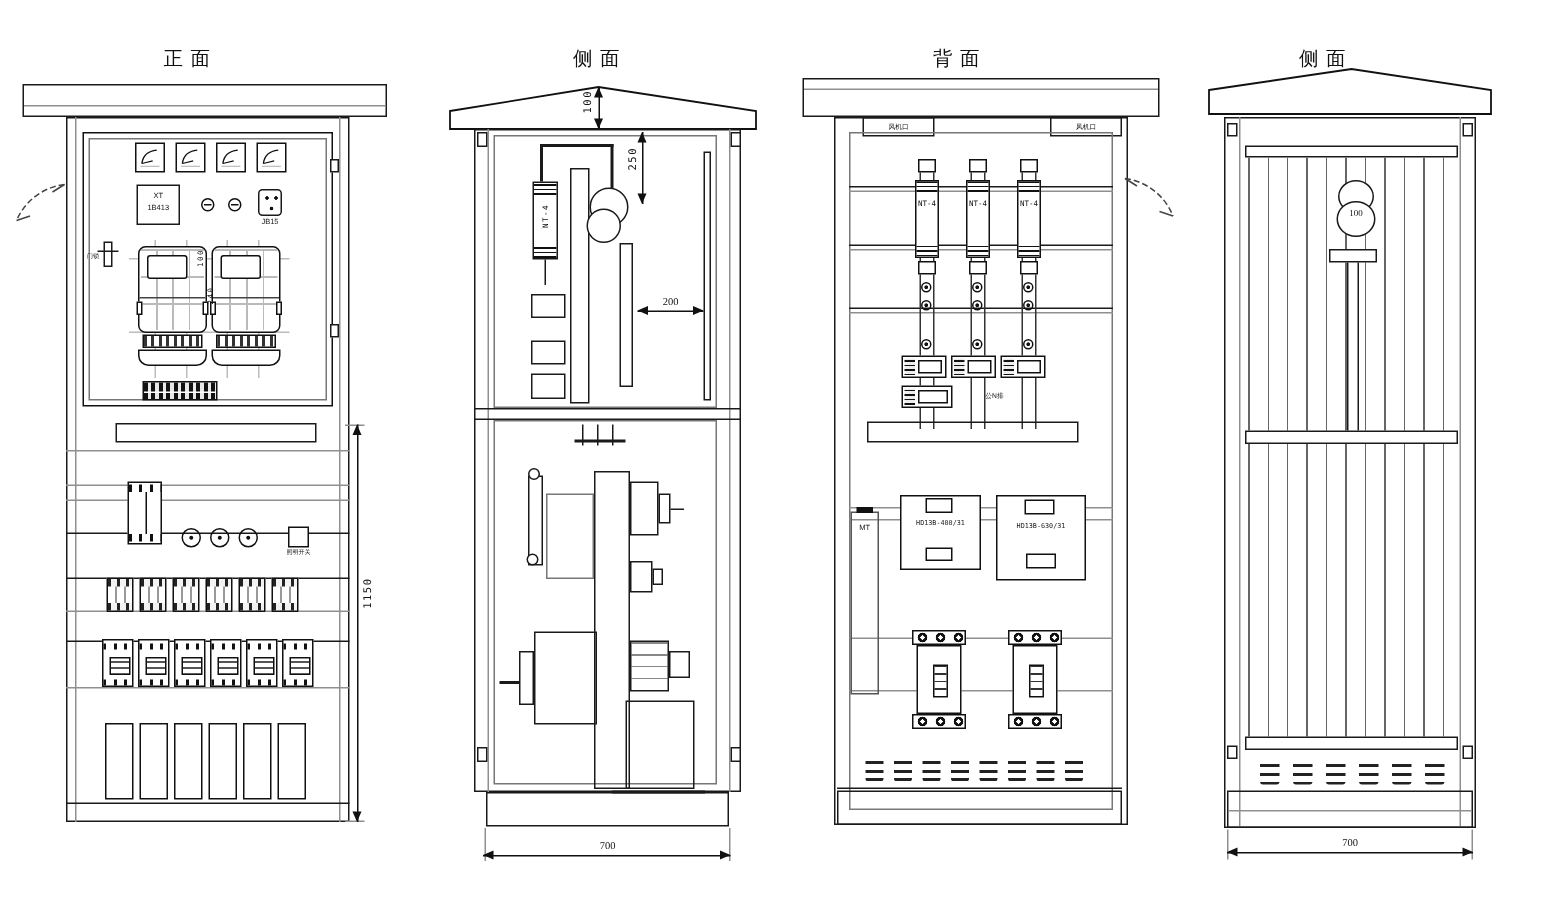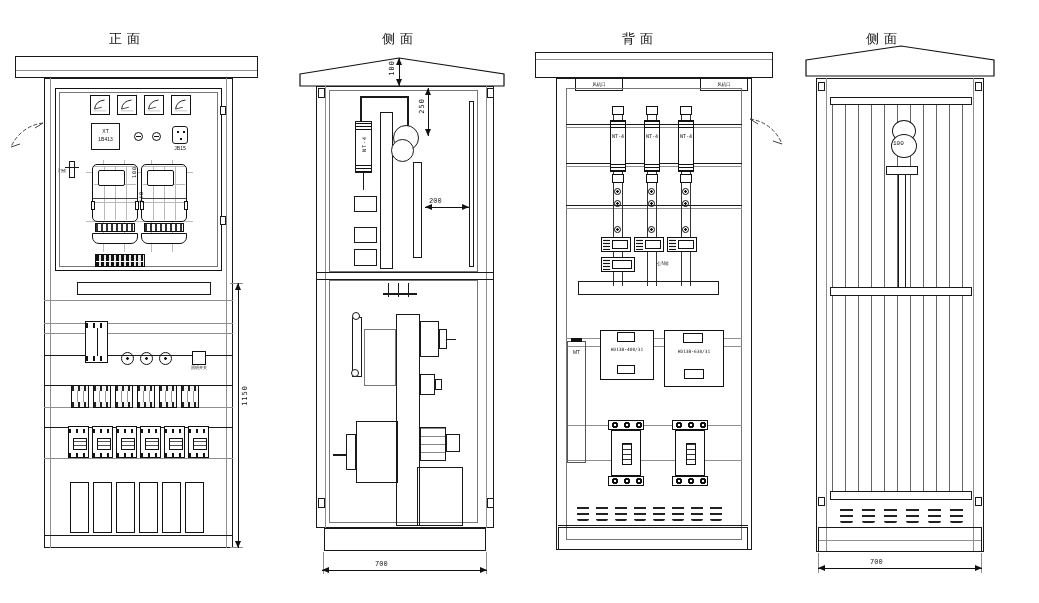--- a/index.html
+++ b/index.html
@@ -11,21 +11,21 @@
   .bw{position:absolute;border:1px solid #1a1a1a;background:#fff}
   .b2{position:absolute;border:1.4px solid #111;background:#fff}
   .bl{position:absolute;border:1px solid #777;background:transparent}
   .hl{position:absolute;height:1px;background:#8f8f8f}
   .hld{position:absolute;height:1px;background:#1a1a1a}
   .vl{position:absolute;width:1px;background:#8f8f8f}
   .vld{position:absolute;width:1px;background:#1a1a1a}
   .title{position:absolute;font-size:13px;letter-spacing:5px;text-align:center;color:#111}
   .vtext{position:absolute;writing-mode:vertical-rl;transform:rotate(180deg);font-size:7px;color:#111;
          font-family:"DejaVu Sans Mono",monospace;letter-spacing:1px}
-  .dtext{position:absolute;font-size:7px;color:#111;text-align:left;font-family:Liberation Mono, monospace}
+  .dtext{position:absolute;font-size:7px;color:#111;text-align:center;font-family:Liberation Serif, serif}
   .tiny{position:absolute;color:#111;line-height:1.1;text-align:center}
   .dimh{position:absolute;height:1px;background:#111}
   .dimh::before,.dimh::after{content:"";position:absolute;top:-3px;border-top:3px solid transparent;border-bottom:3px solid transparent}
   .dimh::before{left:0;border-right:7px solid #111}
   .dimh::after{right:0;border-left:7px solid #111}
   .dimvl{position:absolute;width:1px;background:#111}
   .dimvl::before{content:"";position:absolute;left:-3px;top:0;border-left:3px solid transparent;border-right:3px solid transparent;border-bottom:7px solid #111}
   .dimvl::after{content:"";position:absolute;left:-3px;bottom:0;border-left:3px solid transparent;border-right:3px solid transparent;border-top:7px solid #111}
   
   .meters{position:absolute;display:flex;gap:7px}

